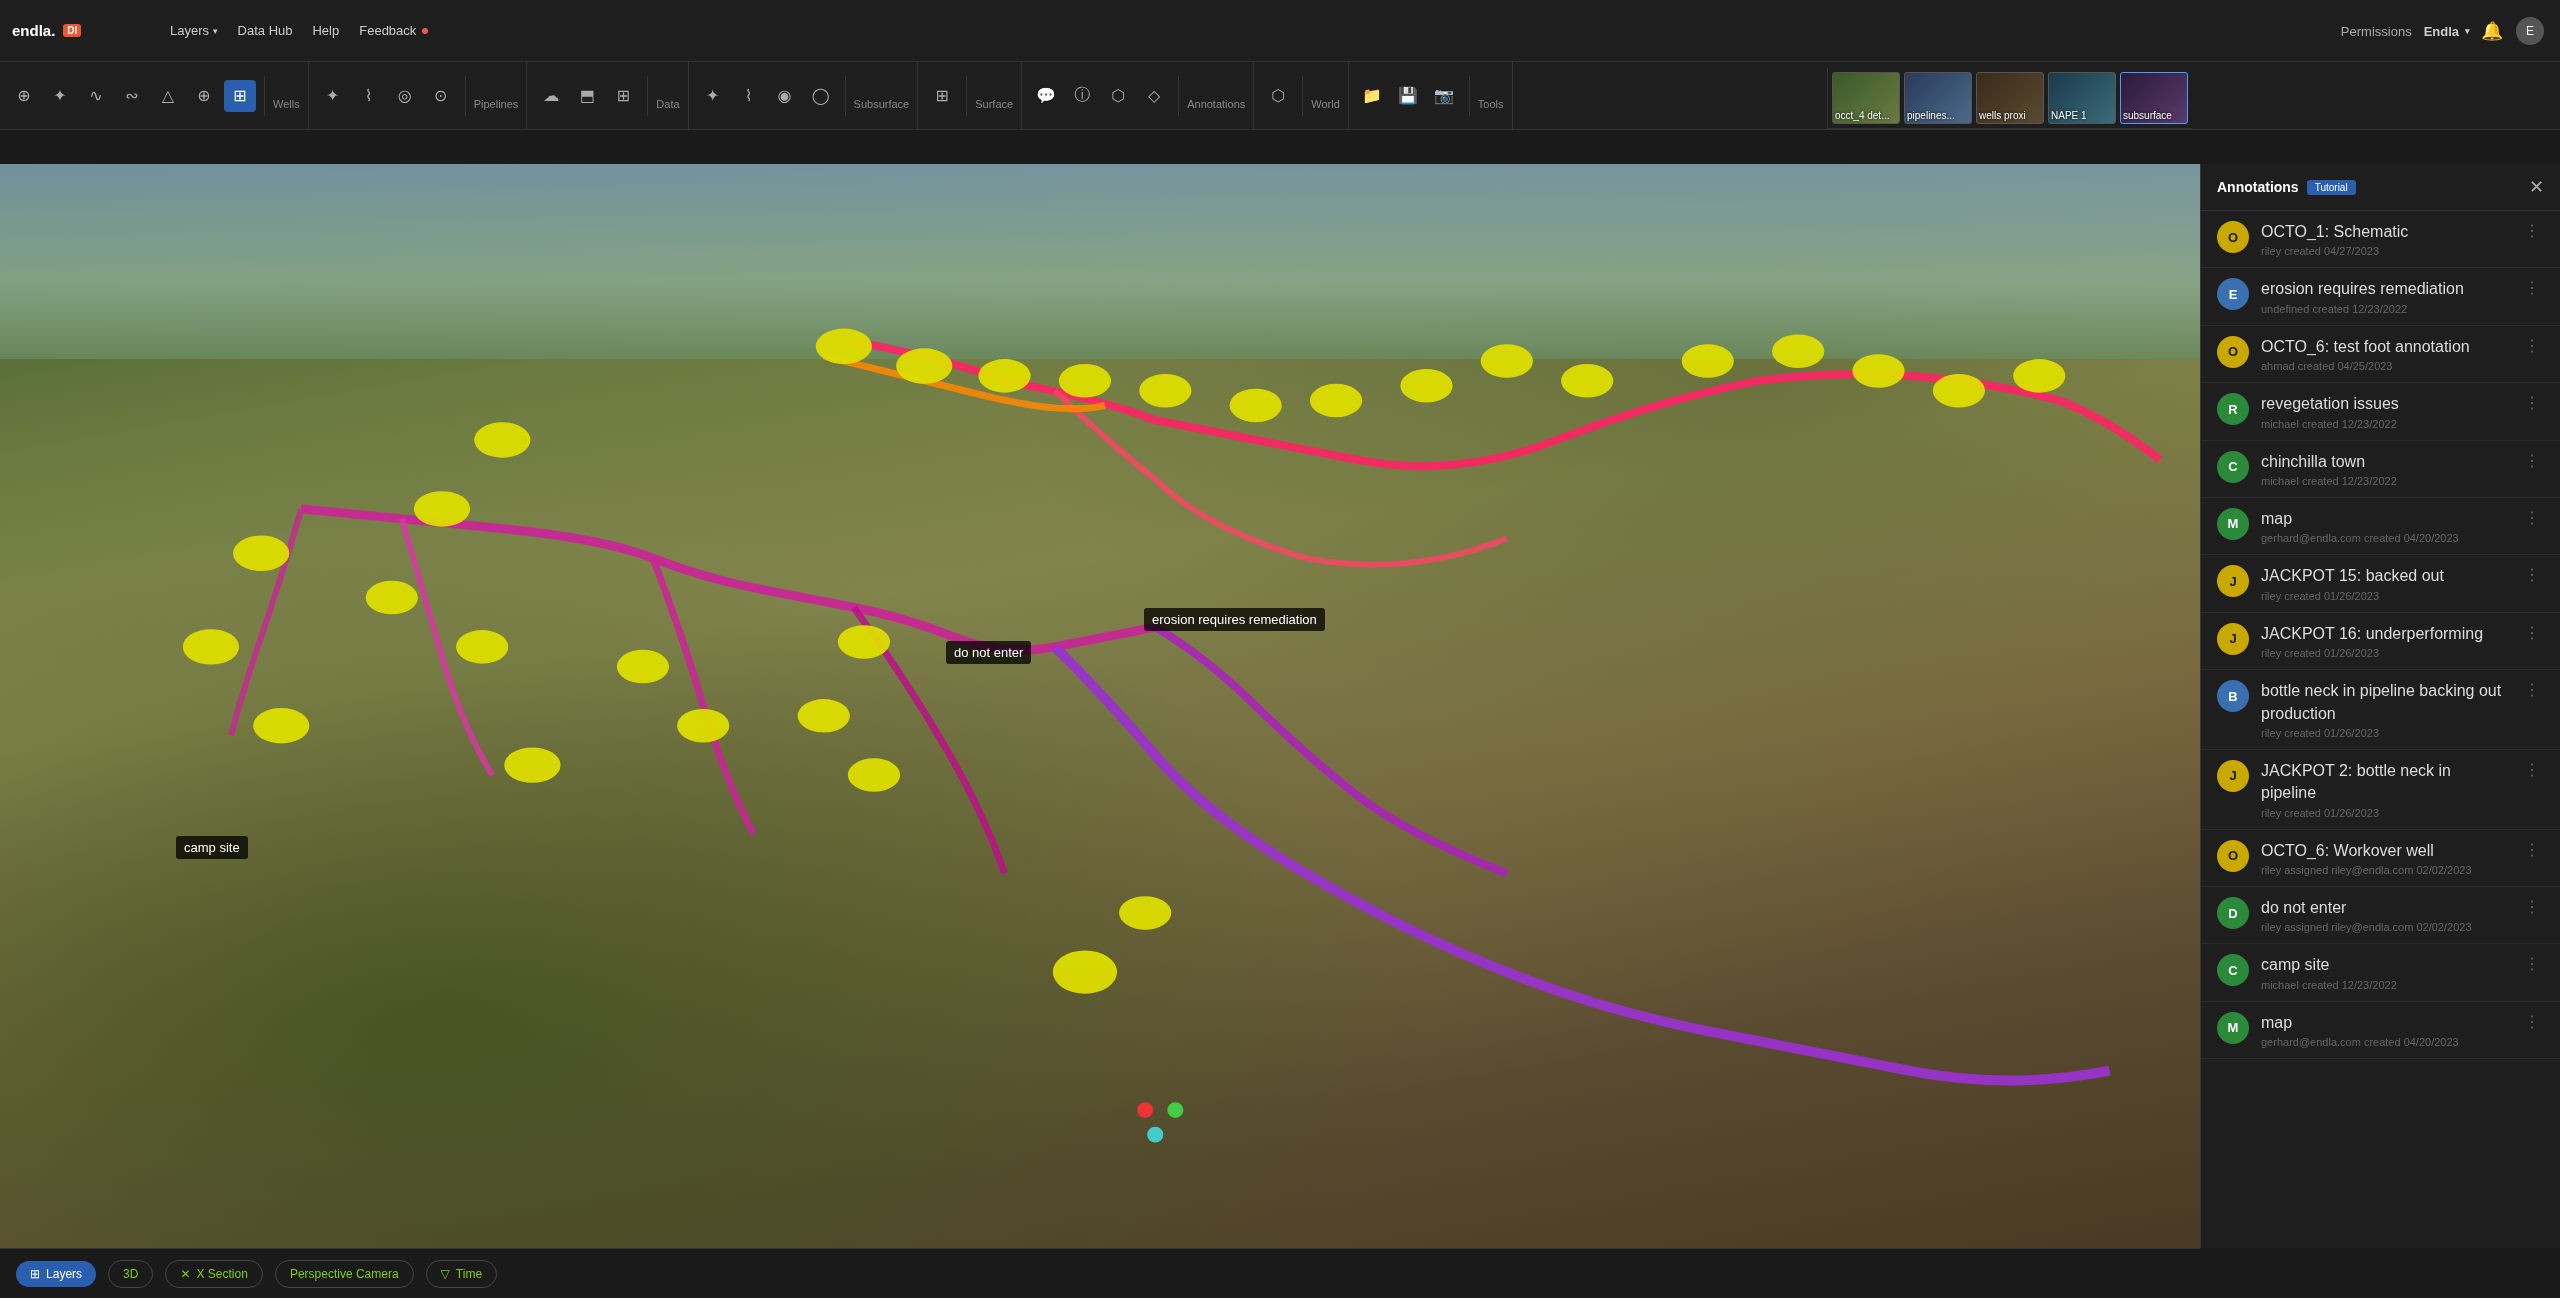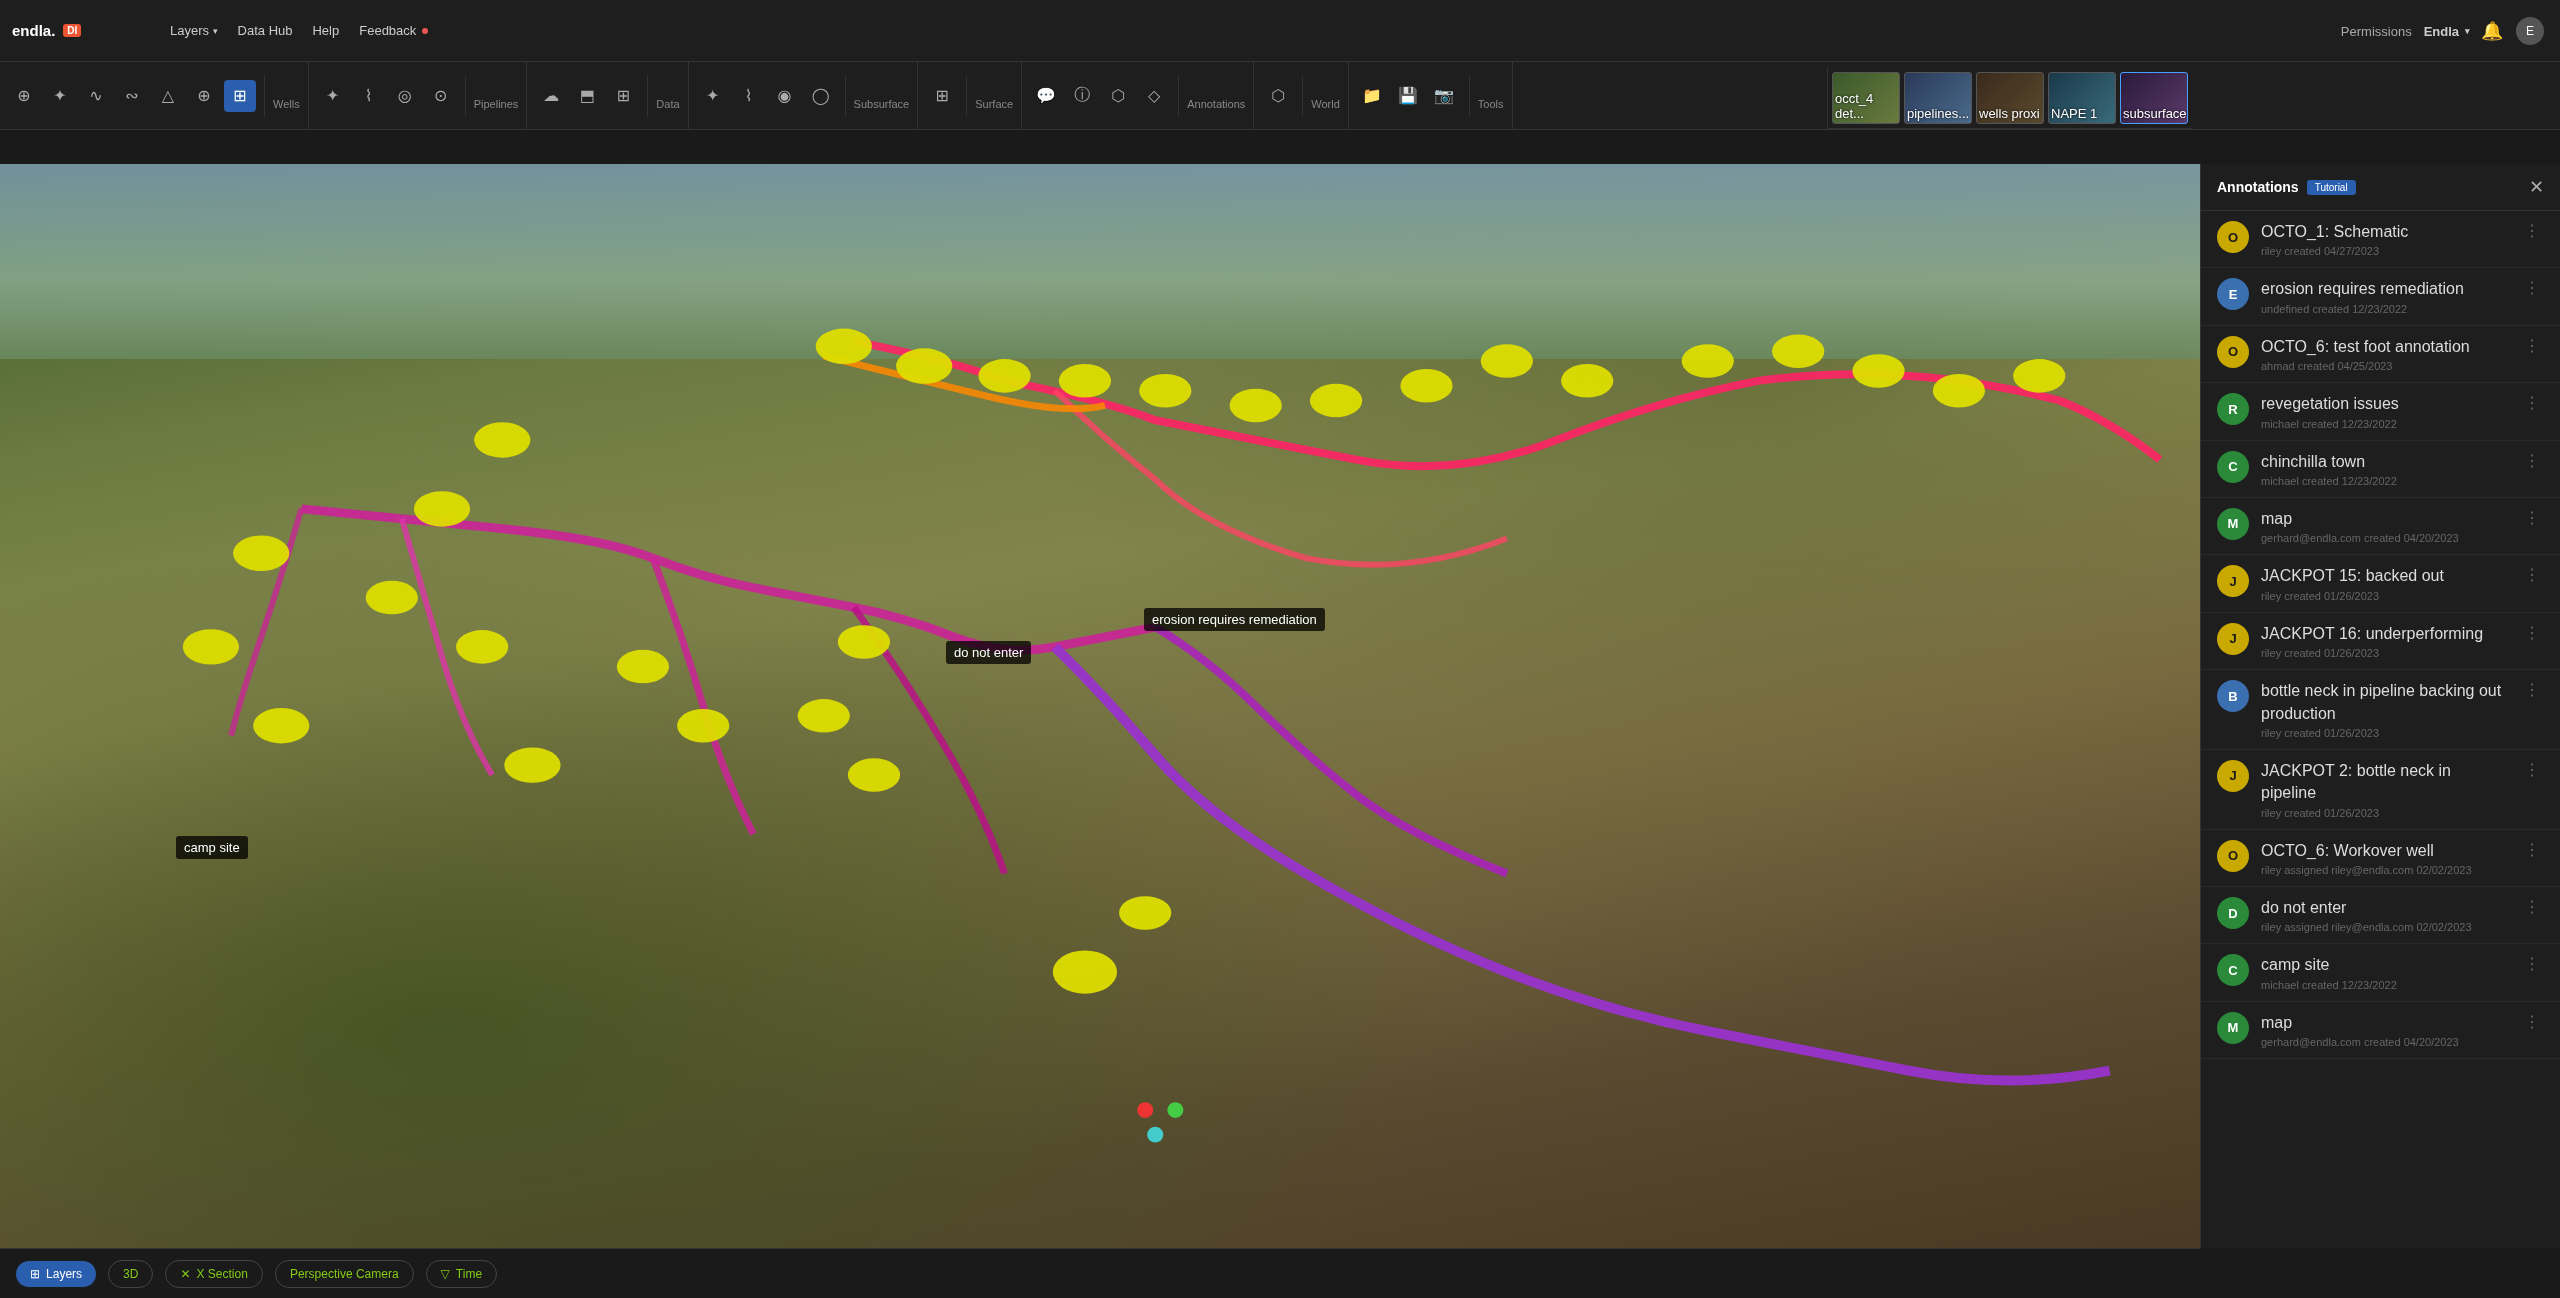--- a/index.html
+++ b/index.html
@@ -36,21 +36,21 @@
     .tool-btn.active { background: #2a5fb0; color: #fff; }
     .tool-label {
       font-size: 11px; color: #888; text-align: center; margin-top: 16px;
     }
     .tool-group { display: flex; flex-direction: column; align-items: center; }
     .subsurface-dropdown {
       background: #2a2a2a; border: 1px solid #444; color: #ccc; font-size: 12px;
       padding: 4px 8px; border-radius: 4px; display: flex; align-items: center; gap: 6px; cursor: pointer;
     }
     .thumb { width: 68px; height: 52px; background: #333; border-radius: 3px; border: 1px solid #555; overflow: hidden; position: relative; }
-    .thumb-label { position: absolute; bottom: 2px; left: 2px; font-size: 13px; color: #fff; text-shadow: 0 0 3px #000; }
+    .thumb-label { position: absolute; bottom: 2px; left: 2px; font-size: 10px; color: #fff; text-shadow: 0 0 3px #000; }
 
     
     #map {
       position: absolute; top: 164px; left: 0; right: 360px; bottom: 50px;
       background: #4a5a30; overflow: hidden;
     }
 
     
     .terrain-bg {
       position: absolute; inset: 0;

